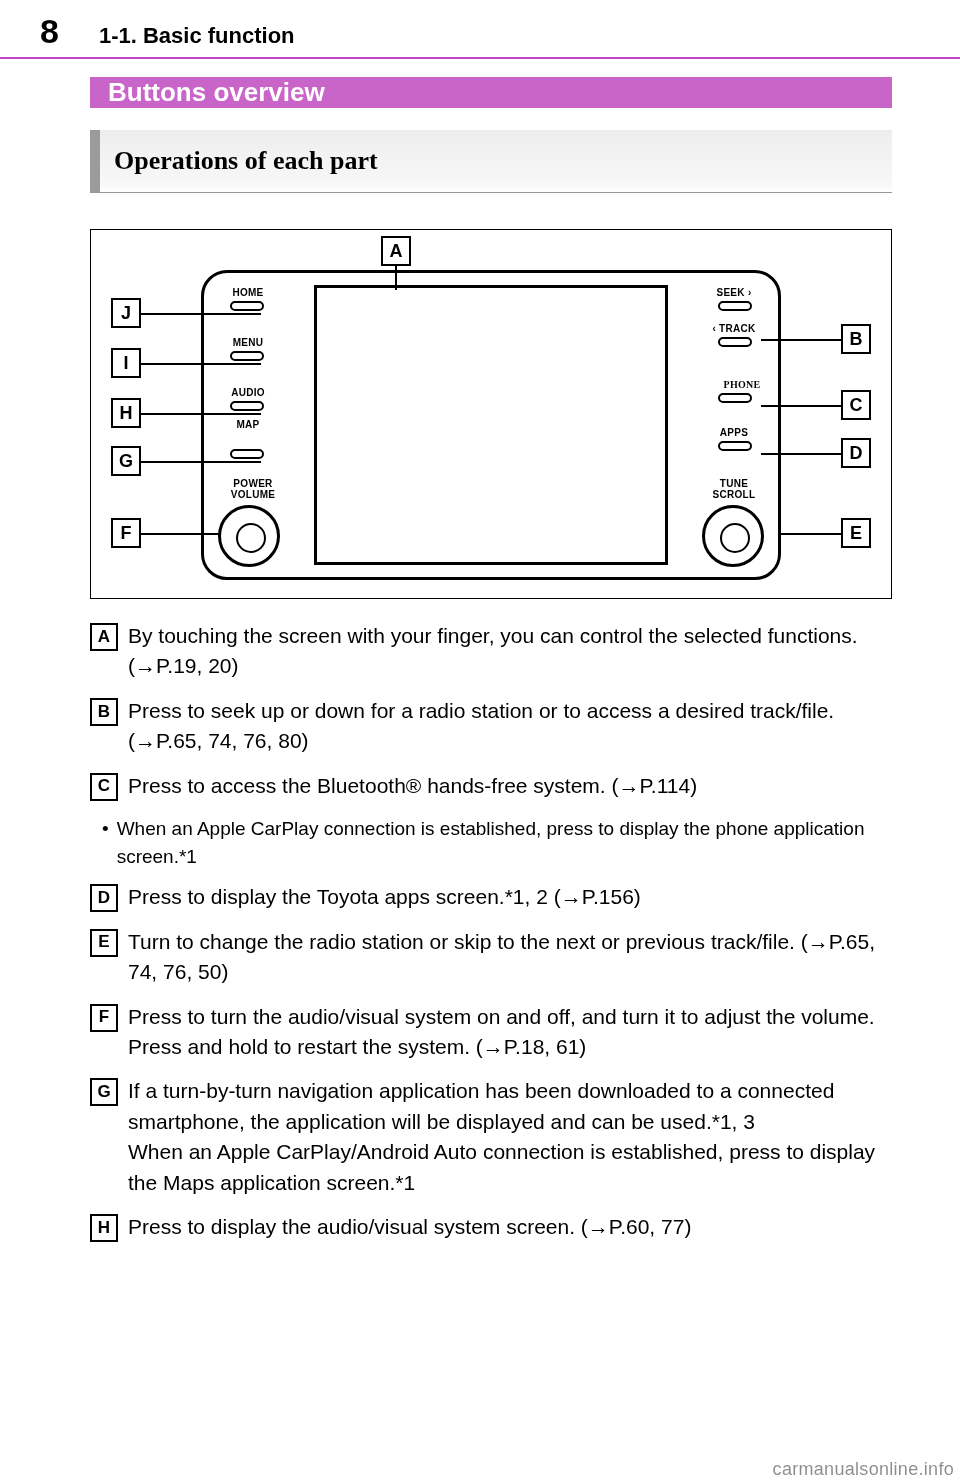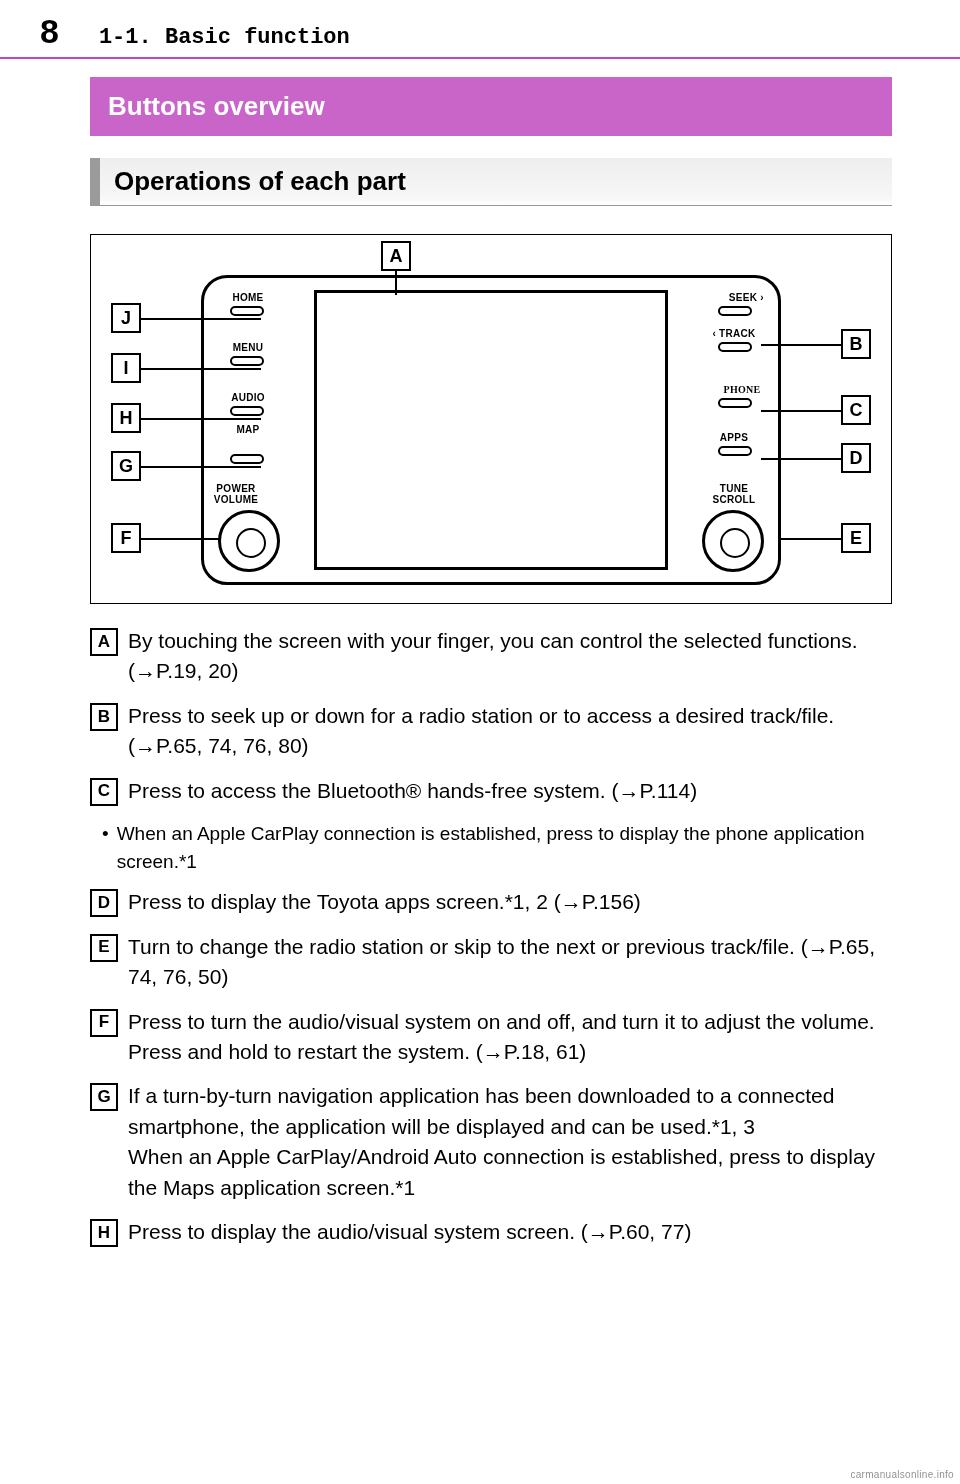--- a/index.html
+++ b/index.html
@@ -19,47 +19,47 @@
     padding: 12px 40px 6px 40px;
   }
   .page-num {
     font-size: 34px;
     font-weight: 700;
     margin-right: 40px;
   }
   .section-path {
     font-size: 22px;
     font-weight: 700;
-    font-family: Liberation Mono, monospace;
   }
   .divider {
     width: 100%;
     height: 2px;
     background: #c245c7;
     margin: 0 0 18px 0;
   }
   .content {
     padding: 0 68px 40px 90px;
   }
   .box-title {
     background: #c964c9;
     color: #fff;
     font-size: 26px;
     font-weight: 700;
-    padding: 14px 18px;
+    padding: 0 18px;
     margin-bottom: 22px;
   }
   .sub-title {
     font-size: 26px;
     font-weight: 700;
-    padding: 8px 14px;
-    margin-bottom: 28px;
+    padding: 16px 14px;
+    margin-bottom: 36px;
     border-left: 10px solid #9b9b9b;
     background: linear-gradient(to bottom, #eeeeee 0%, #f7f7f7 85%, #fff 100%);
     border-bottom: 1px solid #999;
+    font-family: Liberation Serif, serif;
   }
 
   
   .diagram-wrap {
     border: 1.5px solid #000;
     padding: 18px 14px;
     margin-bottom: 22px;
     position: relative;
     height: 370px;
   }
@@ -151,21 +151,21 @@
     line-height: 1.45;
     margin: 0 0 12px 12px;
     display: flex;
   }
   .bullet-dot { margin-right: 8px; }
 
   .watermark {
     position: fixed;
     right: 6px;
     bottom: 4px;
-    font-size: 10px;
+    font-size: 18px;
     color: rgba(0,0,0,.45);
     letter-spacing: .3px;
   }
 </style>
 </head>
 <body>
 
 <div class="page">
   <div class="header-row">
     <div class="page-num">8</div>
@@ -209,25 +209,25 @@
         <div class="screen"></div>
 
         <div class="btn-label" style="left:14px; top:14px;">HOME</div>
         <div class="btn-slot" style="left:26px; top:28px;"></div>
         <div class="btn-label" style="left:14px; top:64px;">MENU</div>
         <div class="btn-slot" style="left:26px; top:78px;"></div>
         <div class="btn-label" style="left:14px; top:114px;">AUDIO</div>
         <div class="btn-slot" style="left:26px; top:128px;"></div>
         <div class="btn-label" style="left:14px; top:146px;">MAP</div>
         <div class="btn-slot" style="left:26px; top:176px;"></div>
-        <div class="btn-label" style="left:2px; top:206px; line-height:1.05; white-space:pre;">POWER
+        <div class="btn-label" style="left:19px; top:206px; line-height:1.05; white-space:pre;">POWER
 VOLUME</div>
         <div class="knob" style="left:14px; bottom:10px;"></div>
 
-        <div class="btn-label" style="right:14px; top:14px;text-align:right;">SEEK ›</div>
+        <div class="btn-label" style="right:14px; top:14px;">SEEK ›</div>
         <div class="btn-slot" style="right:26px; top:28px;"></div>
         <div class="btn-label" style="right:14px; top:50px;">‹ TRACK</div>
         <div class="btn-slot" style="right:26px; top:64px;"></div>
         <div class="btn-label" style="right:6px; top:106px;font-family:Liberation Serif, serif;">PHONE</div>
         <div class="btn-slot" style="right:26px; top:120px;"></div>
         <div class="btn-label" style="right:14px; top:154px;">APPS</div>
         <div class="btn-slot" style="right:26px; top:168px;"></div>
         <div class="btn-label" style="right:14px; top:206px; line-height:1.05; white-space:pre;">TUNE
 SCROLL</div>
         <div class="knob" style="right:14px; bottom:10px;"></div>

